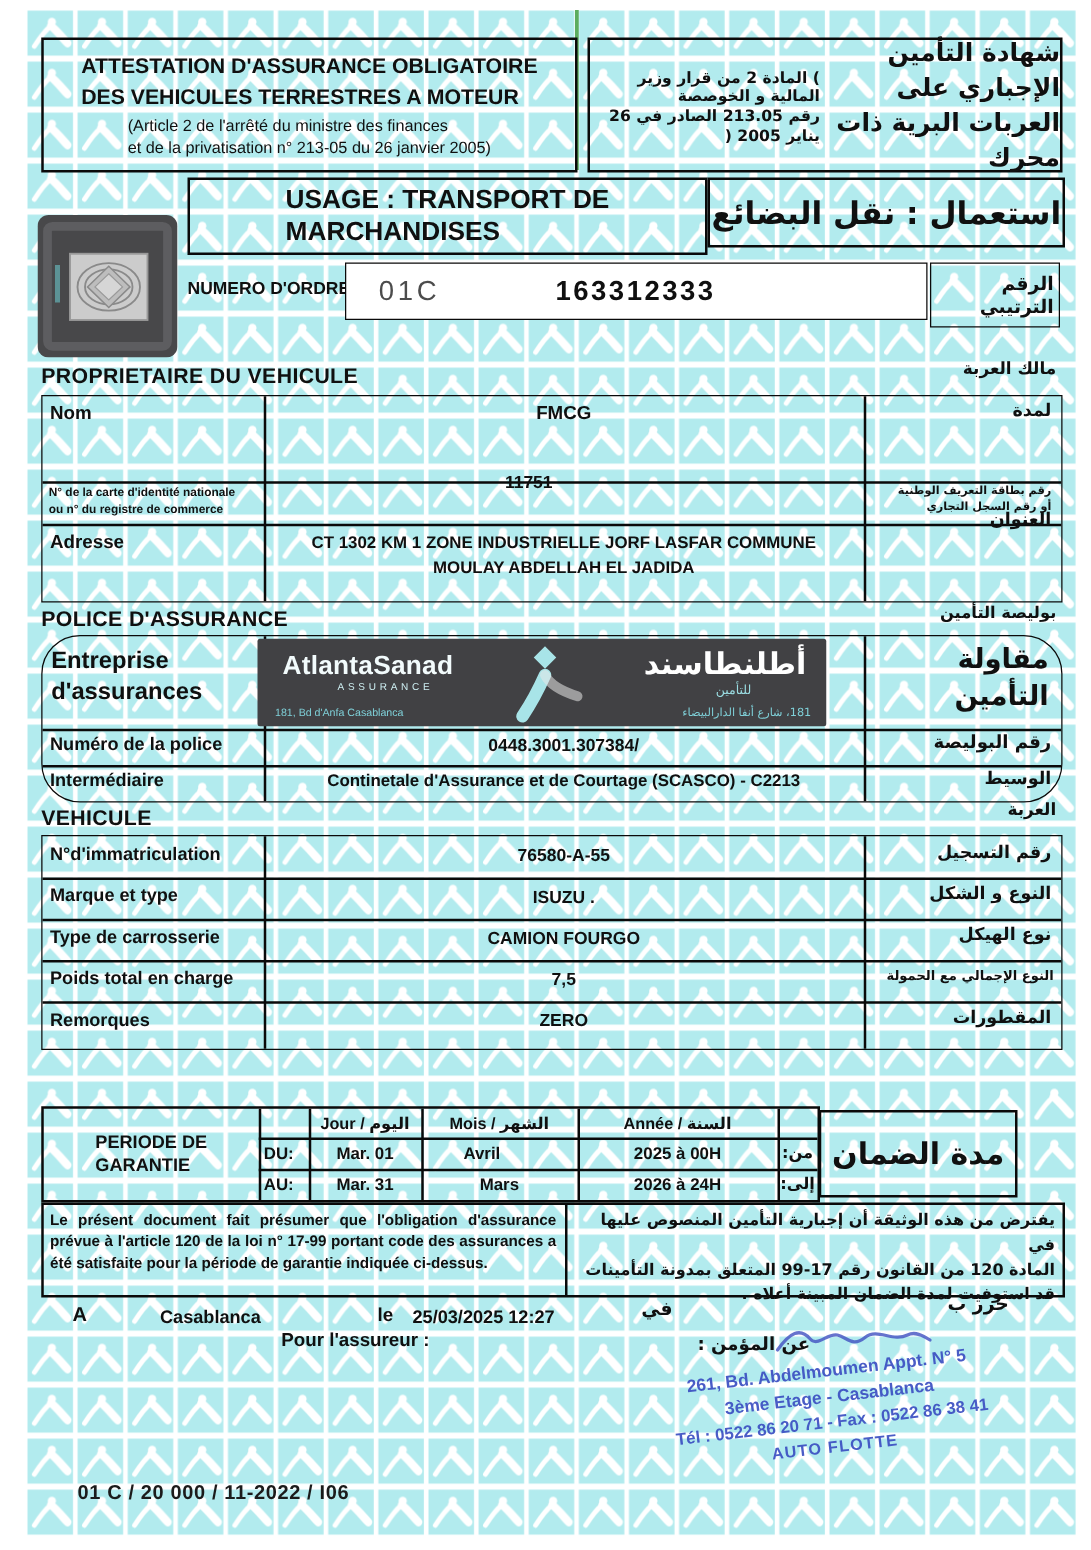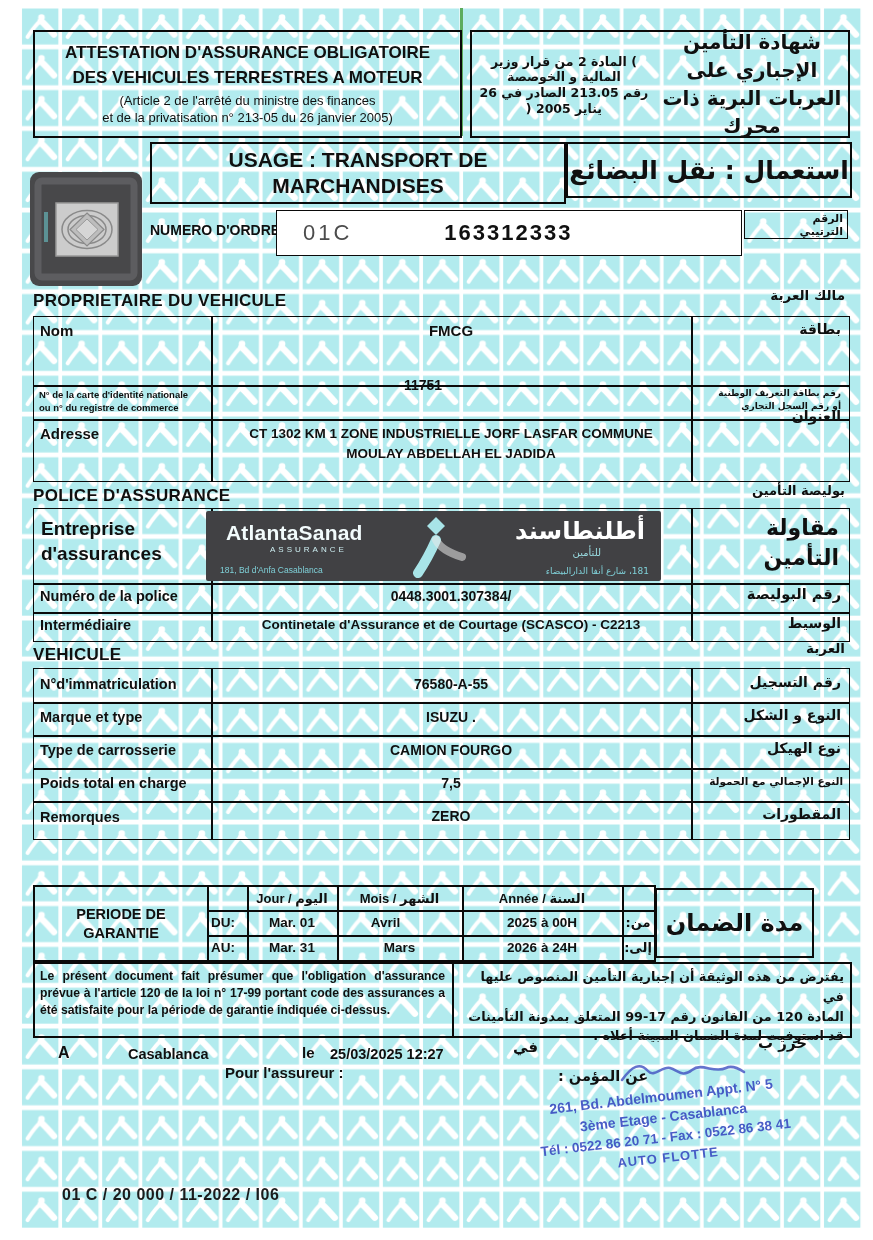--- a/index.html
+++ b/index.html
@@ -3,21 +3,21 @@
 <meta charset="utf-8">
 <style>
   html,body{margin:0;padding:0;background:#ffffff;}
   .page{position:relative;width:873px;height:1240px;background:#fff;overflow:hidden;
         font-family:"Liberation Sans",sans-serif;color:#101010;}
   .abs{position:absolute;}
   .fr{font-family:"Liberation Sans","DejaVu Sans",sans-serif;}
   .ar{font-family:"DejaVu Sans","Liberation Sans",sans-serif;direction:rtl;unicode-bidi:plaintext;}
   .b{font-weight:bold;}
   .preline{white-space:pre-line;}
-  .cent{display:flex;align-items:center;justify-content:center;text-align:center;}
+  .cent{display:flex;align-items:center;justify-content:center;}
   .box2{border:2px solid #0a0a0a;}
   .box1{border:1.5px solid #0a0a0a;}
   .vline{position:absolute;top:0;bottom:0;width:1.5px;background:#0a0a0a;}
   .hline{position:absolute;left:0;right:0;height:1.5px;background:#0a0a0a;}
   .cell-label{position:absolute;font-weight:bold;}
   .cell-val{position:absolute;font-weight:bold;text-align:center;}
   .cell-ar{position:absolute;font-weight:bold;text-align:right;direction:rtl;
            font-family:"DejaVu Sans",sans-serif;}
   .stamp{color:#3b4fc2;text-align:center;line-height:1.5;font-weight:bold;}
 </style>
@@ -67,48 +67,48 @@
     <path d="M57 41 L74 57.5 L57 74 L40 57.5 Z" fill="#bdbdbd" stroke="#8a8a8a" stroke-width="1.2"></path>
     <path d="M57 47 L68 57.5 L57 68 L46 57.5 Z" fill="#d6d6d6" stroke="#9a9a9a" stroke-width="1"></path>
     <rect x="14" y="40" width="4" height="30" fill="#6ecfd4" opacity=".55"></rect>
   </svg>
 
   <div class="abs b fr" style="left:150px;top:222px;font-size:14px;">NUMERO D'ORDRE</div>
   <div class="abs box1" style="left:276px;top:210px;width:464px;height:44px;background:#fff;display:flex;align-items:center;">
     <span style="margin-left:26px;font-size:22px;color:#4c4c4c;letter-spacing:3px;">01C</span>
     <span class="b" style="margin-left:92px;font-size:22px;letter-spacing:2px;">163312333</span>
   </div>
-  <div class="abs box1 ar" style="left:744px;top:210px;width:104px;height:29px;display:flex;align-items:center;justify-content:flex-end;
-              padding-right:4px;box-sizing:border-box;font-weight:bold;font-size:11px;padding-left:26px;">الرقم الترتيبي</div>
+  <div class="abs box1 ar" style="left:744px;top:210px;width:104px;height:52px;display:flex;align-items:center;justify-content:flex-end;
+              padding-right:4px;box-sizing:border-box;font-weight:bold;font-size:15px;padding-left:26px;">الرقم الترتيبي</div>
 
   <div class="abs b fr" style="left:33px;top:291px;font-size:17px;letter-spacing:.3px;">PROPRIETAIRE DU VEHICULE</div>
   <div class="abs cell-ar" style="left:690px;top:287px;width:155px;font-size:13.5px;">مالك العربة</div>
 
   <div class="abs box1" style="left:33px;top:316px;width:815px;height:164px;">
     <div class="vline" style="left:177px;"></div>
     <div class="vline" style="left:657px;"></div>
     <div class="hline" style="top:68px;"></div>
     <div class="hline" style="top:102px;"></div>
     <div class="cell-label fr" style="left:6px;top:5px;font-size:15px;">Nom</div>
     <div class="cell-val fr" style="left:177px;top:5px;width:480px;font-size:15px;">FMCG</div>
-    <div class="cell-ar" style="left:657px;top:4px;width:150px;padding-right:6px;font-size:14px;">بطاقة</div>
+    <div class="cell-ar" style="left:657px;top:4px;width:150px;padding-right:6px;font-size:14px;">لمدة</div>
     <div class="cell-label fr preline" style="left:5px;top:72px;font-size:9.5px;line-height:1.35;">N° de la carte d'identité nationale
 ou n° du registre de commerce</div>
     <div class="cell-val fr" style="left:177px;top:60px;width:424px;font-size:14px;">11751</div>
     <div class="cell-ar preline" style="left:657px;top:70px;width:150px;padding-right:5px;font-size:9px;line-height:1.4;">رقم بطاقة التعريف الوطنية
 أو رقم السجل التجاري</div>
     <div class="cell-label fr" style="left:6px;top:108px;font-size:15px;">Adresse</div>
     <div class="cell-val fr" style="left:187px;top:107px;width:460px;font-size:13.5px;line-height:1.5;">CT 1302 KM 1 ZONE INDUSTRIELLE JORF LASFAR COMMUNE MOULAY  ABDELLAH EL JADIDA</div>
     <div class="cell-ar" style="left:657px;top:91px;width:150px;padding-right:6px;font-size:14px;">العنوان</div>
   </div>
 
   <div class="abs b fr" style="left:33px;top:486px;font-size:17px;letter-spacing:.3px;">POLICE D'ASSURANCE</div>
   <div class="abs cell-ar" style="left:690px;top:483px;width:155px;font-size:13px;">بوليصة التأمين</div>
 
-  <div class="abs box1" style="left:33px;top:508px;width:815px;height:132px;">
+  <div class="abs box1" style="left:33px;top:508px;width:815px;height:132px;border-radius:31px;">
     <div class="vline" style="left:177px;"></div>
     <div class="vline" style="left:657px;"></div>
     <div class="hline" style="top:74px;"></div>
     <div class="hline" style="top:103px;"></div>
 
     <div class="cell-label fr preline" style="left:7px;top:8px;font-size:19px;line-height:1.3;">Entreprise
 d'assurances</div>
 
     <div class="abs" style="left:172px;top:2px;width:455px;height:70px;background:#414144;border-radius:2px;overflow:hidden;">
       <div class="abs fr" style="left:20px;top:10px;color:#f2fbfc;font-size:21px;font-weight:bold;letter-spacing:.2px;">AtlantaSanad</div>

